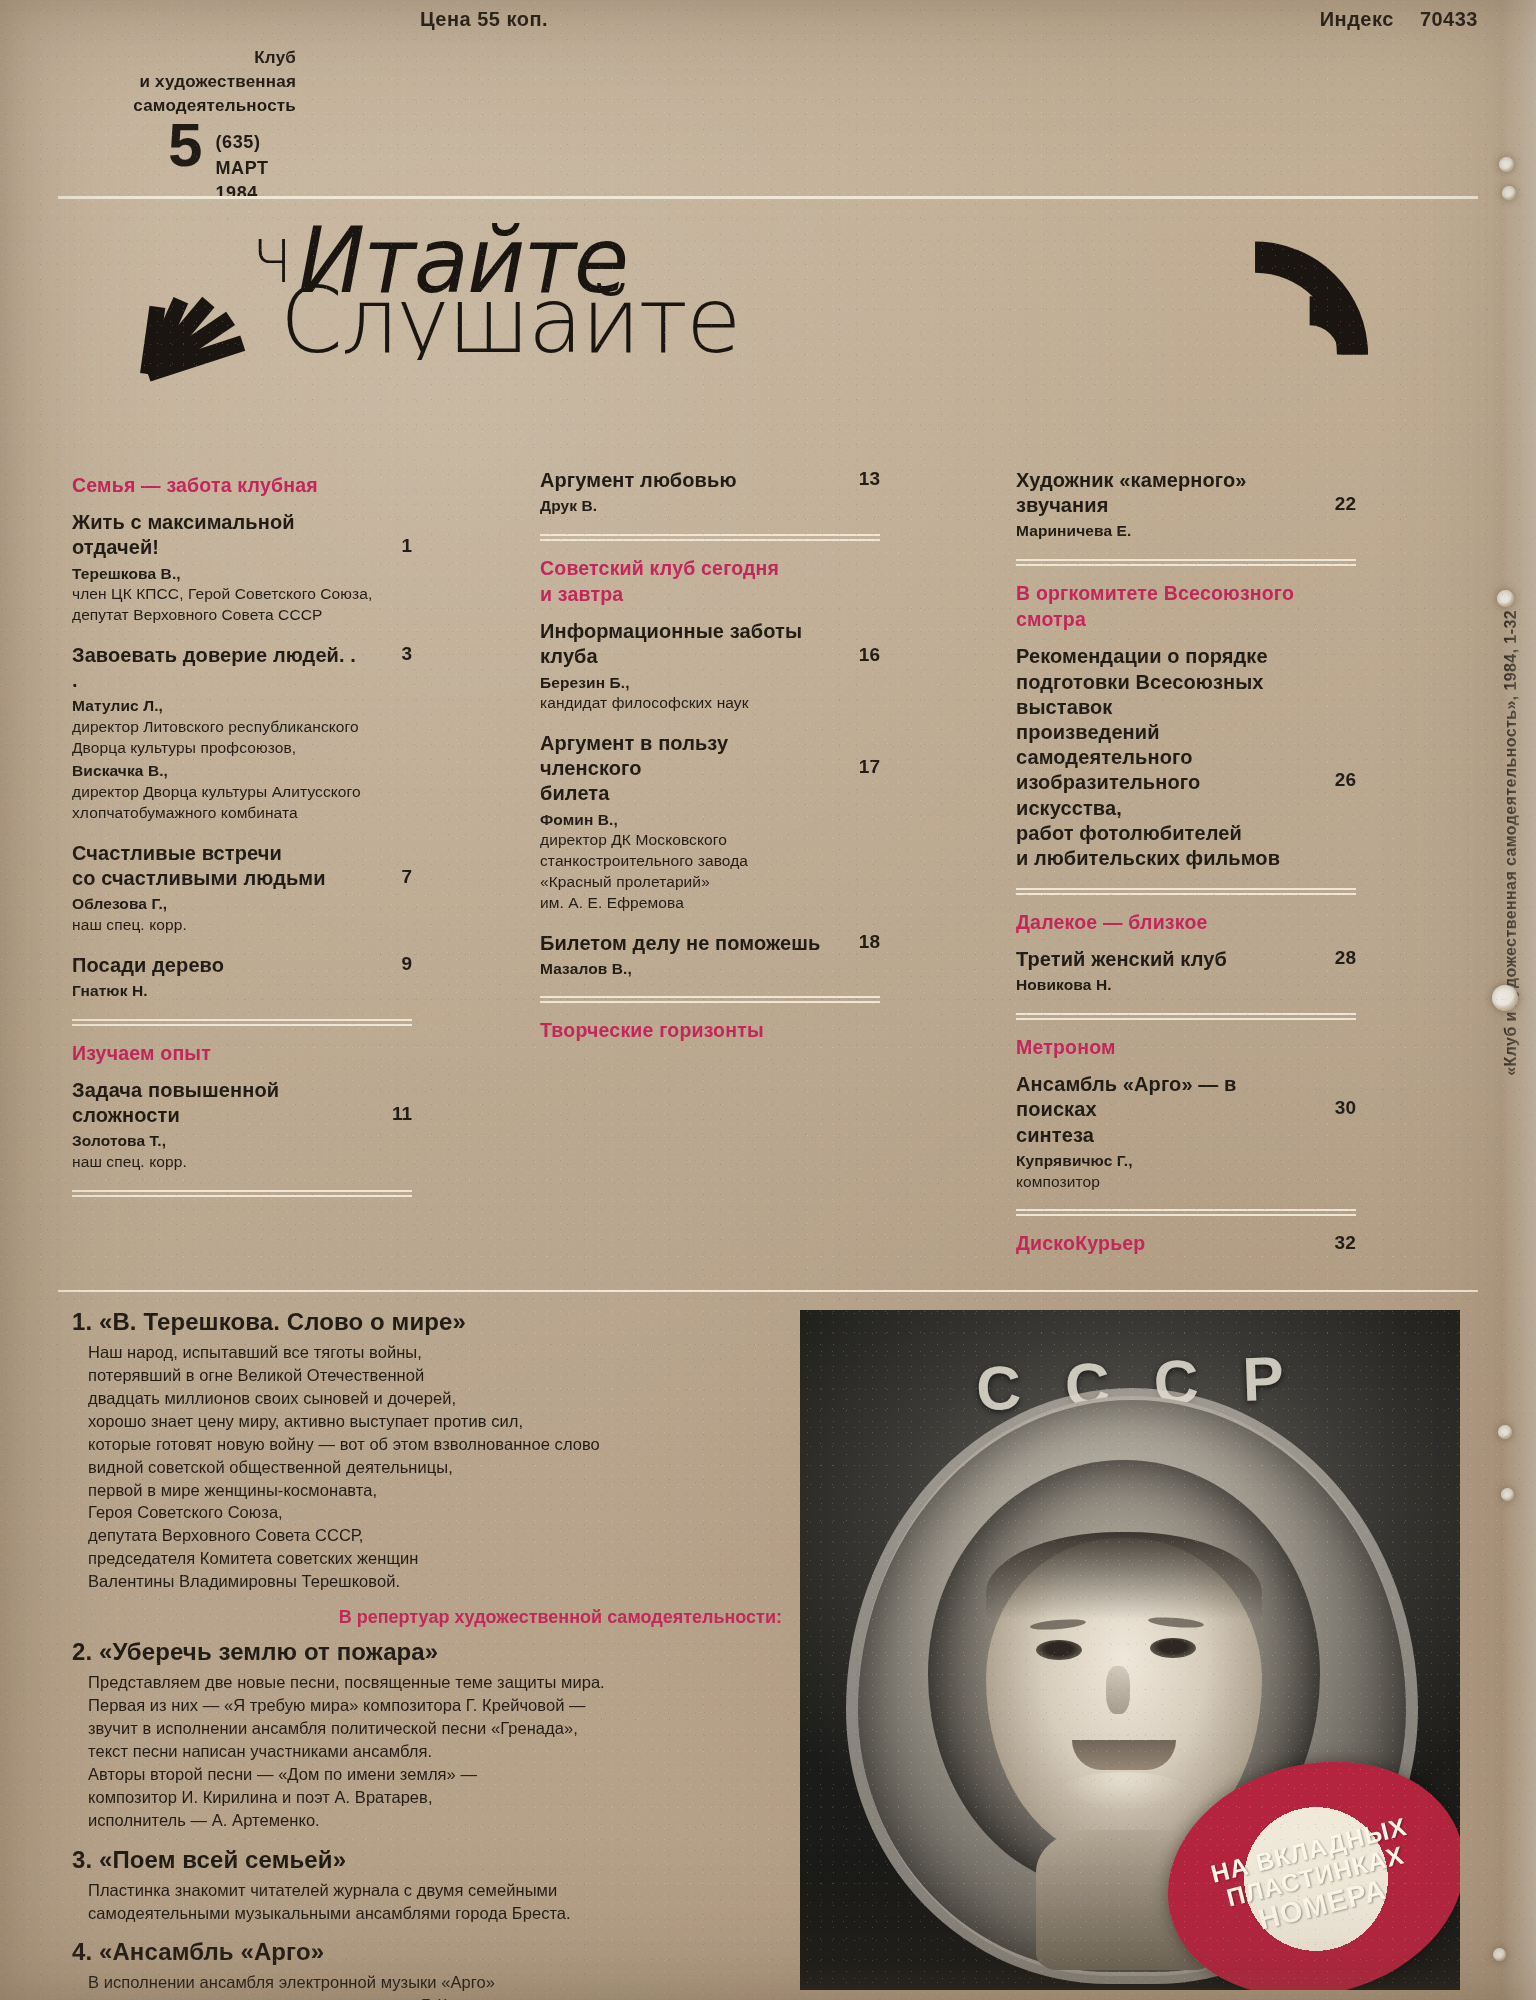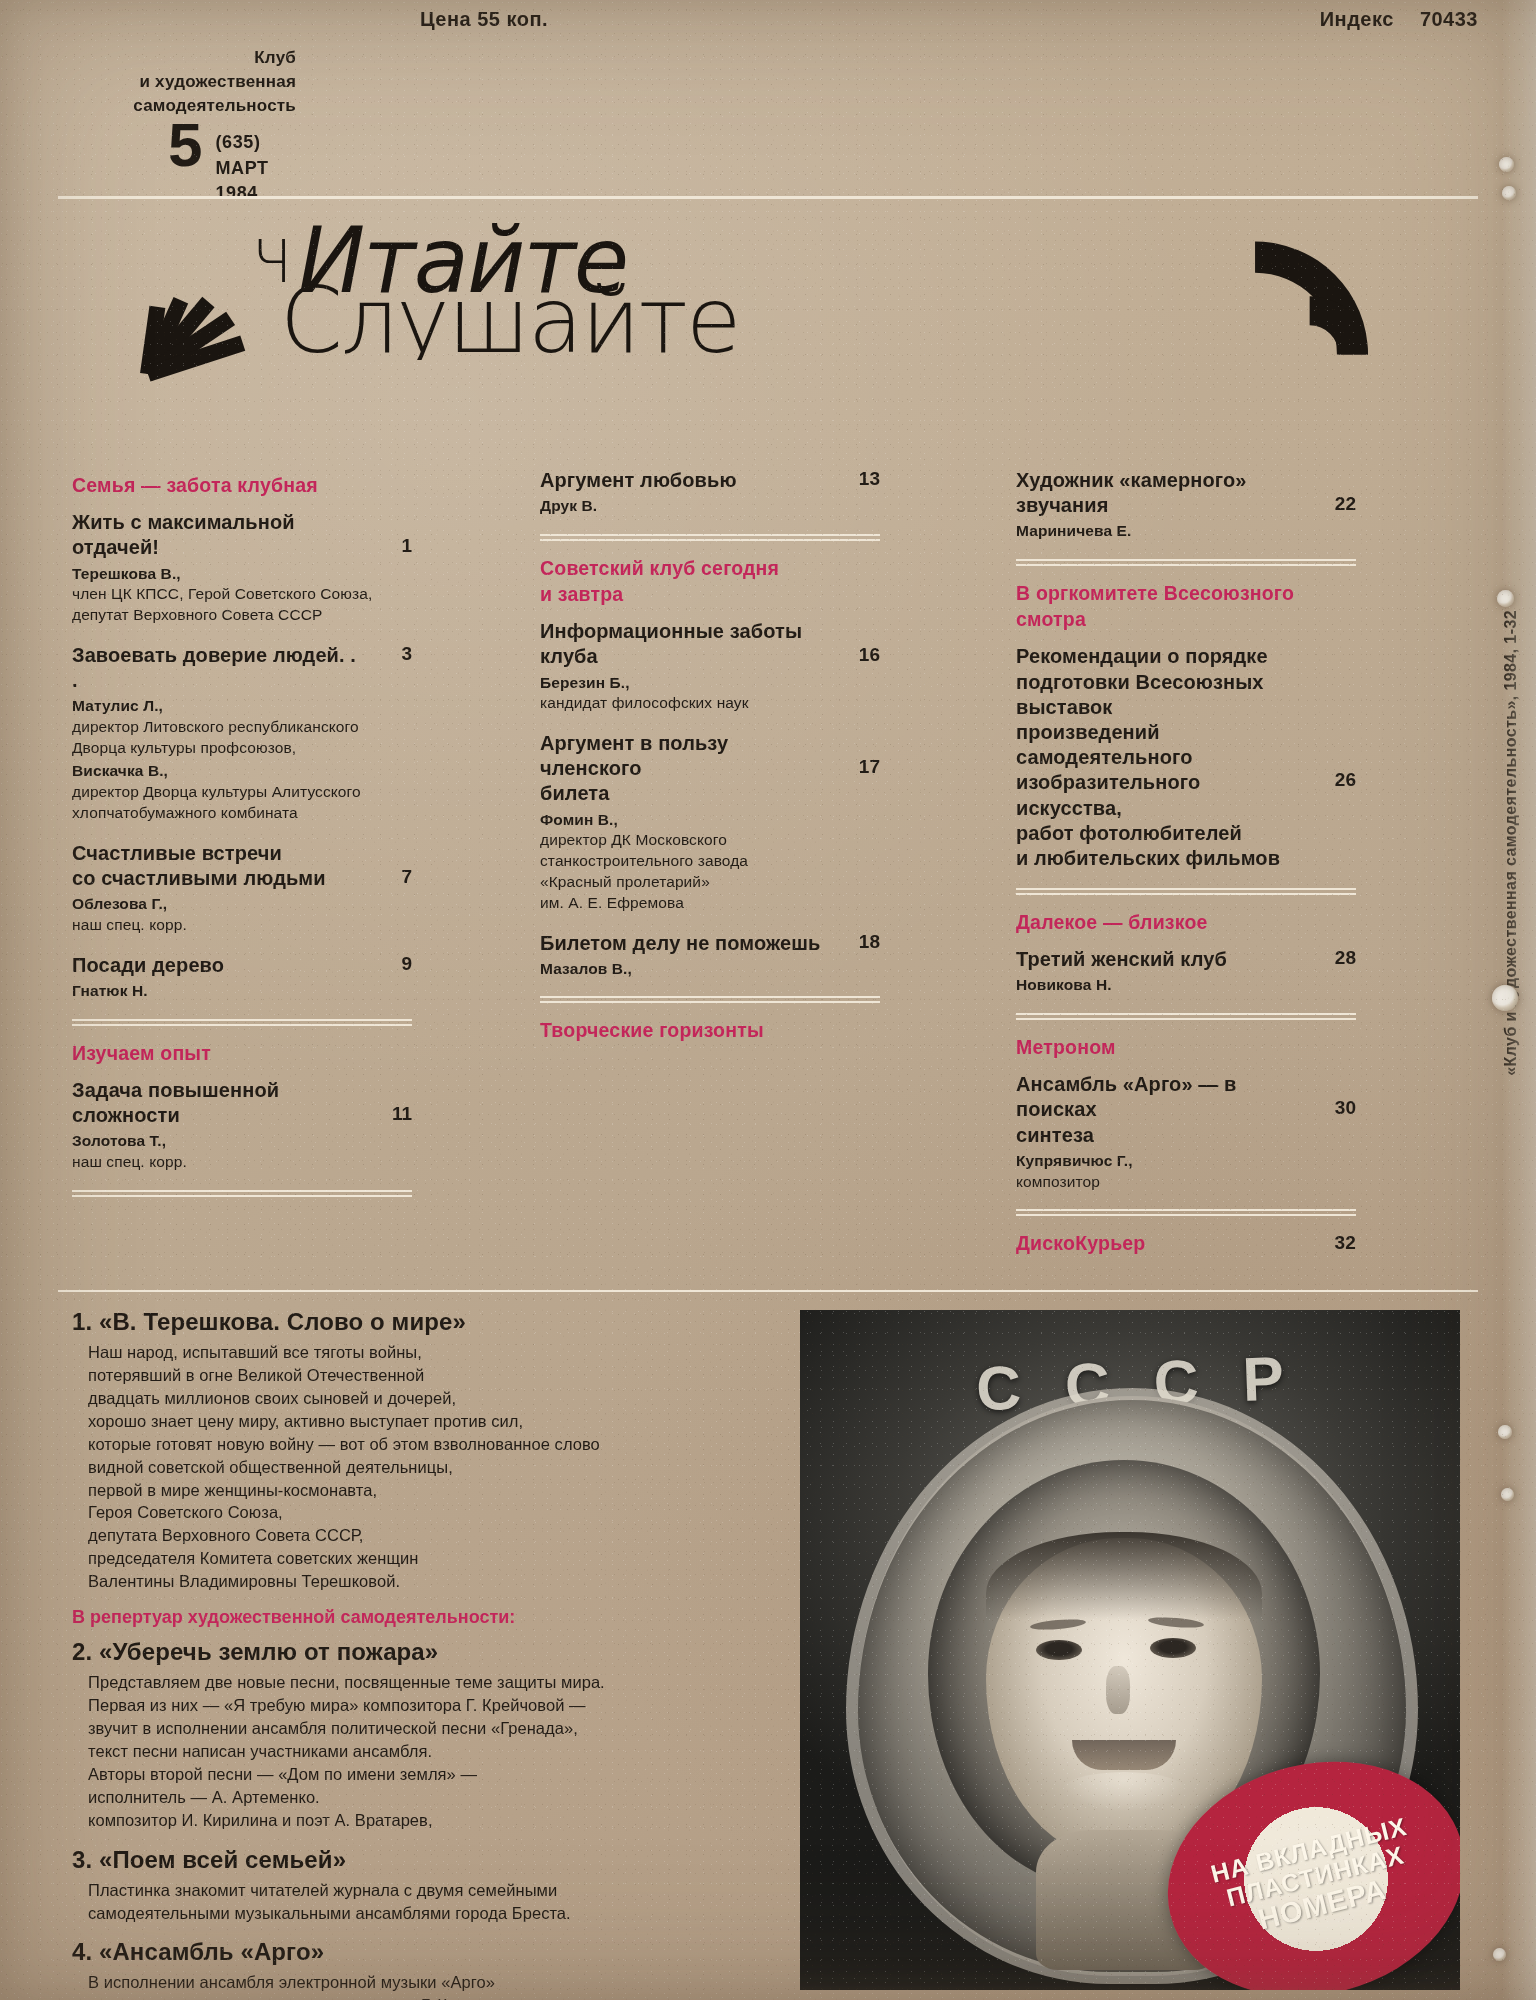--- a/index.html
+++ b/index.html
@@ -89,21 +89,21 @@
     color:#2a231b; white-space:nowrap;
   }
 
   
   #bottom { position:absolute; left:0; top:1300px; width:1536px; height:700px; }
   .hr-bottom { position:absolute; left:58px; right:58px; top:-10px; height:2px; background:#efe6d6; }
 
   #notes { position:absolute; left:72px; top:8px; width:710px; }
   .note-h { font-weight:bold; font-size:24px; margin:0 0 5px; letter-spacing:.1px; }
   .note-b { font-size:16.5px; line-height:1.39; letter-spacing:.05px; margin:0 16px 14px; }
-  .note-red { color:#c3265a; font-weight:bold; font-size:18px; margin:14px 0 10px; }
+  .note-red { color:#c3265a; font-weight:bold; font-size:18px; margin:14px 0 10px;text-align:right; }
 
   
   #photo {
     position:absolute; left:800px; top:10px; width:660px; height:680px;
     background:#0f0f10; overflow:hidden;
   }
   .ph-sky {
     position:absolute; inset:0;
     background:
       radial-gradient(ellipse 80% 60% at 50% 30%, #6a6862 0%, #3a3935 45%, #1b1b19 85%);
@@ -433,22 +433,22 @@
           <div>Валентины Владимировны Терешковой.</div>
         </div>
         <div class="note-red">В репертуар художественной самодеятельности:</div>
         <div class="note-h">2. «Уберечь землю от пожара»</div>
         <div class="note-b">
           <div>Представляем две новые песни, посвященные теме защиты мира.</div>
           <div>Первая из них — «Я требую мира» композитора Г. Крейчовой —</div>
           <div>звучит в исполнении ансамбля политической песни «Гренада»,</div>
           <div>текст песни написан участниками ансамбля.</div>
           <div>Авторы второй песни — «Дом по имени земля» —</div>
+          <div>композитор И. Кирилина и поэт А. Вратарев,</div>
           <div>исполнитель — А. Артеменко.</div>
-          <div>композитор И. Кирилина и поэт А. Вратарев,</div>
         </div>
         <div class="note-h">3. «Поем всей семьей»</div>
         <div class="note-b">
           <div>Пластинка знакомит читателей журнала с двумя семейными</div>
           <div>самодеятельными музыкальными ансамблями города Бреста.</div>
         </div>
         <div class="note-h">4. «Ансамбль «Арго»</div>
         <div class="note-b">
           <div>В исполнении ансамбля электронной музыки «Арго»</div>
           <div>звучат две инструментальные композиции Г. Купрявичюса.</div>

